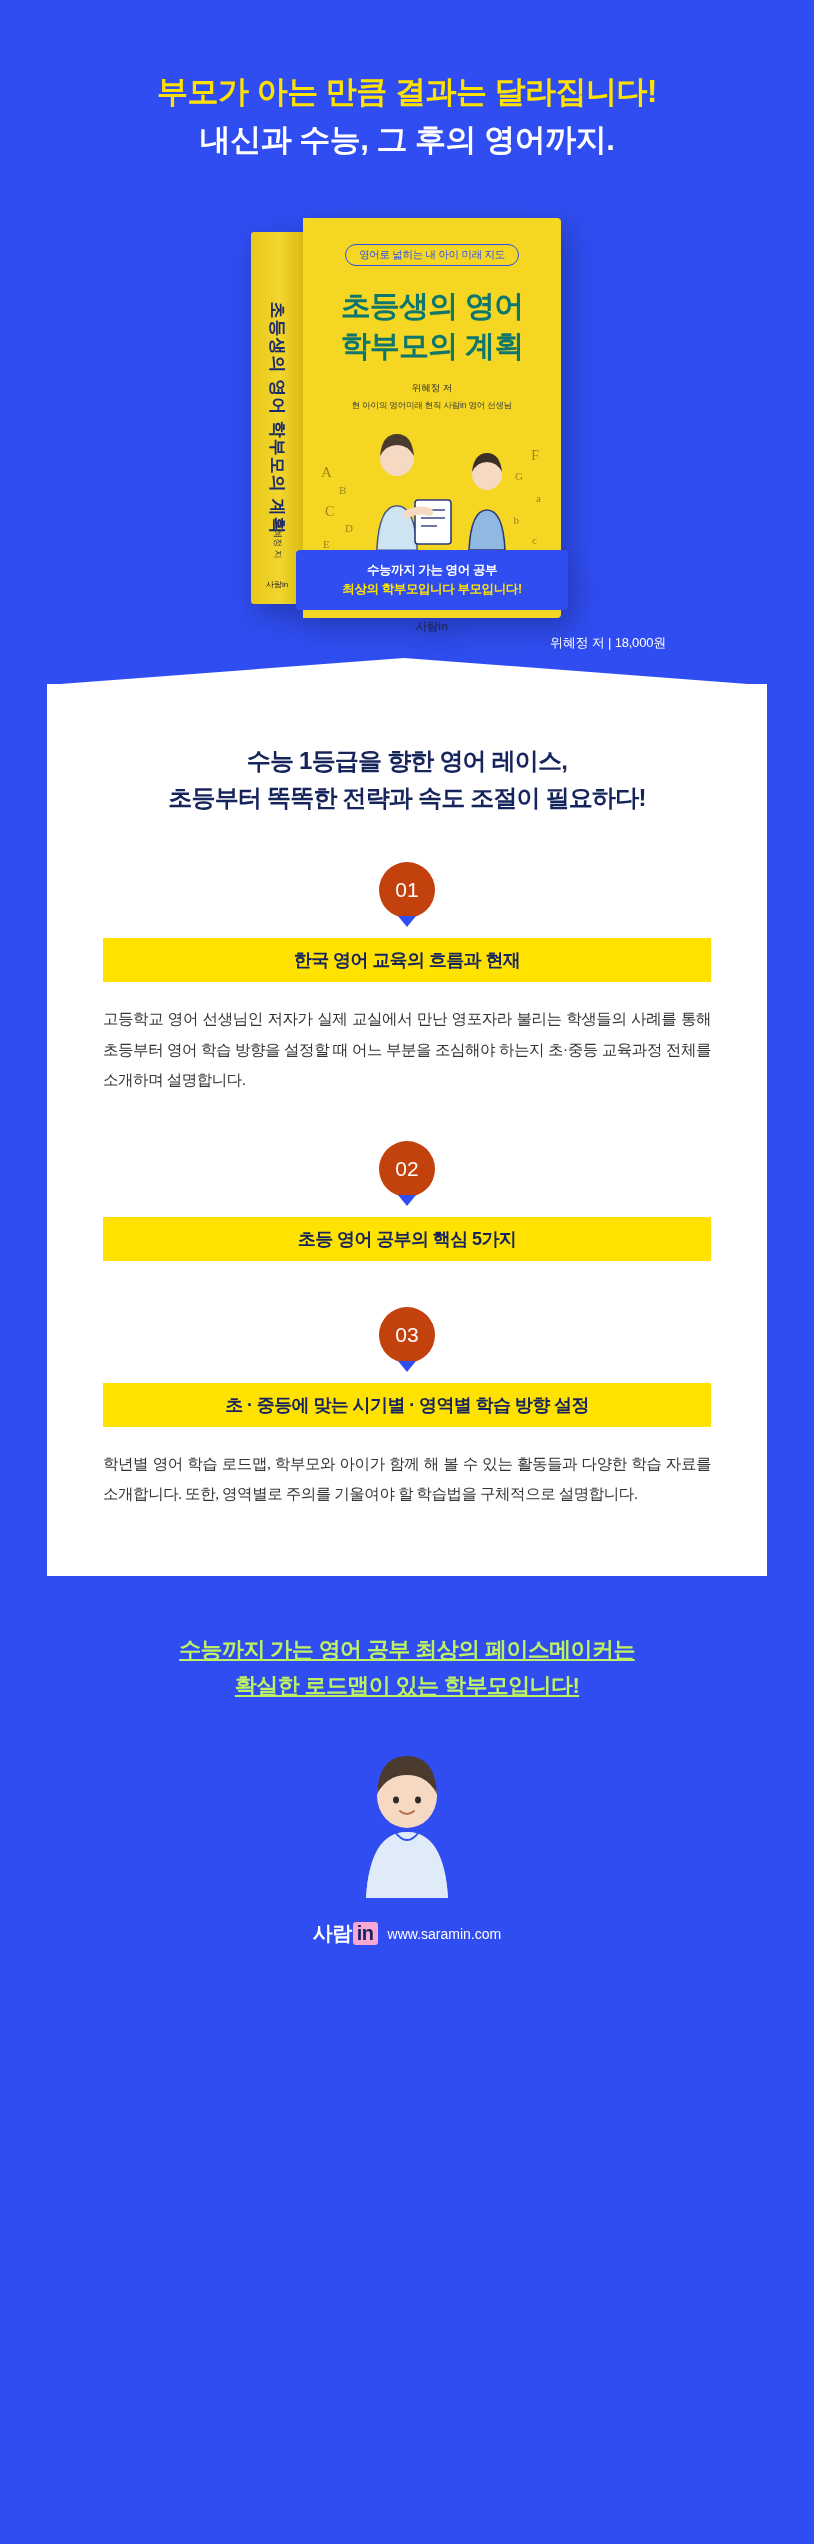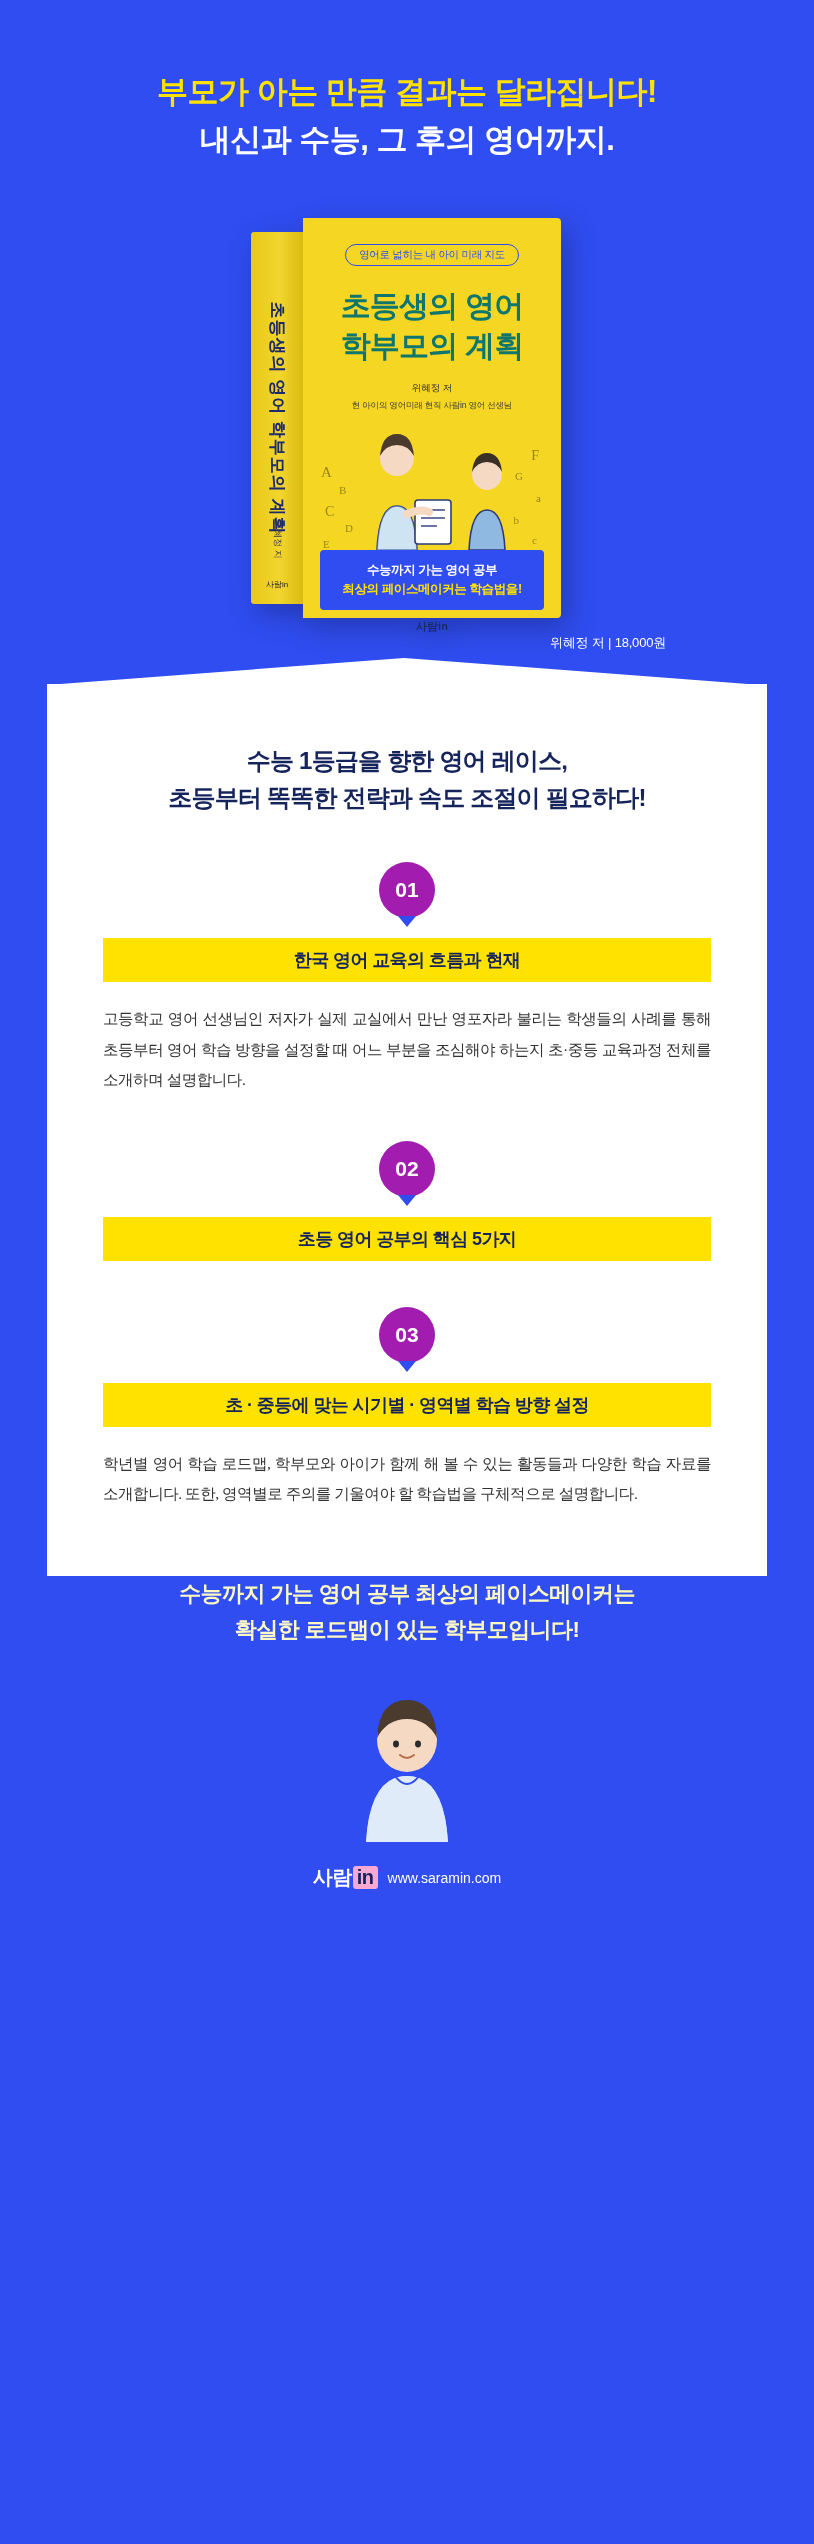--- a/index.html
+++ b/index.html
@@ -131,21 +131,21 @@
     position: absolute;
     font-size: 11px;
     color: #7a6a18;
     font-family: "Liberation Serif", serif;
     opacity: .75;
   }
 
   .cover-bottom {
     margin-top: auto;
     background: #2f4df0;
-    width: 224px;
+    width: 272px;
     border-radius: 4px;
     padding: 11px 8px;
     text-align: center;
   }
   .cover-bottom div {
     color: #ffffff;
     font-size: 12.5px;
     font-weight: bold;
     line-height: 1.5;
     letter-spacing: -0.4px;
@@ -192,24 +192,24 @@
     line-height: 1.55;
     letter-spacing: -0.8px;
   }
 
   .badge-wrap { text-align: center; margin-top: 46px; }
   .badge {
     display: inline-block;
     position: relative;
     width: 56px; height: 56px;
     line-height: 56px;
-    background: #a21caf;
+    background: #c2410c;
     color: #ffffff;
     font-size: 21px;
-    font-weight: bold;
+    font-weight: normal;
     border-radius: 50%;
   }
   .badge:after {
     content: "";
     position: absolute;
     left: 50%; bottom: -9px;
     transform: translateX(-50%);
     width: 0; height: 0;
     border-left: 9px solid transparent;
     border-right: 9px solid transparent;
@@ -231,26 +231,28 @@
     color: #333333;
     font-size: 15.5px;
     line-height: 1.95;
     text-align: justify;
     letter-spacing: -0.45px;
     font-family: "Liberation Serif", serif;
   }
 
   
   .closing {
-    text-align: center;
-    color: #fef9c3;
+    margin-top: 56px;
+    text-align: center;
+    color: #bef264;
     font-size: 22px;
     font-weight: bold;
     line-height: 1.65;
     letter-spacing: -0.6px;
+    text-decoration: underline;
   }
 
   .person { margin: 44px auto 0 auto; width: 150px; height: 150px; position: relative; }
 
   .footer {
     margin-top: 22px;
     padding-bottom: 30px;
     text-align: center;
     display: flex;
     align-items: center;
@@ -326,21 +328,21 @@
             <path d="M88 92 q14 -6 22 -2" stroke="#f6d9c2" stroke-width="8" fill="none" stroke-linecap="round"></path>
 
             <ellipse cx="168" cy="52" rx="15" ry="16" fill="#f6d9c2"></ellipse>
             <path d="M153 50 q2 -19 15 -19 q13 0 15 19 q-5 -10 -15 -10 q-10 0 -15 10z" fill="#3a3028"></path>
             <path d="M150 128 q2 -40 18 -40 q16 0 18 40 z" fill="#8fb9e0" stroke="#2d3a7a" stroke-width="1.6"></path>
           </svg>
         </div>
 
         <div class="cover-bottom">
           <div>수능까지 가는 영어 공부</div>
-          <div class="hl">최상의 페이스메이커는 학습법을!</div>
+          <div class="hl">최상의 학부모입니다 부모입니다!</div>
         </div>
         <div class="cover-publisher">사람in</div>
       </div>
     </div>
 
     <div class="book-meta">위혜정 저 | 18,000원</div>
   </div>
 
   <div class="card">
     <div class="card-head">

